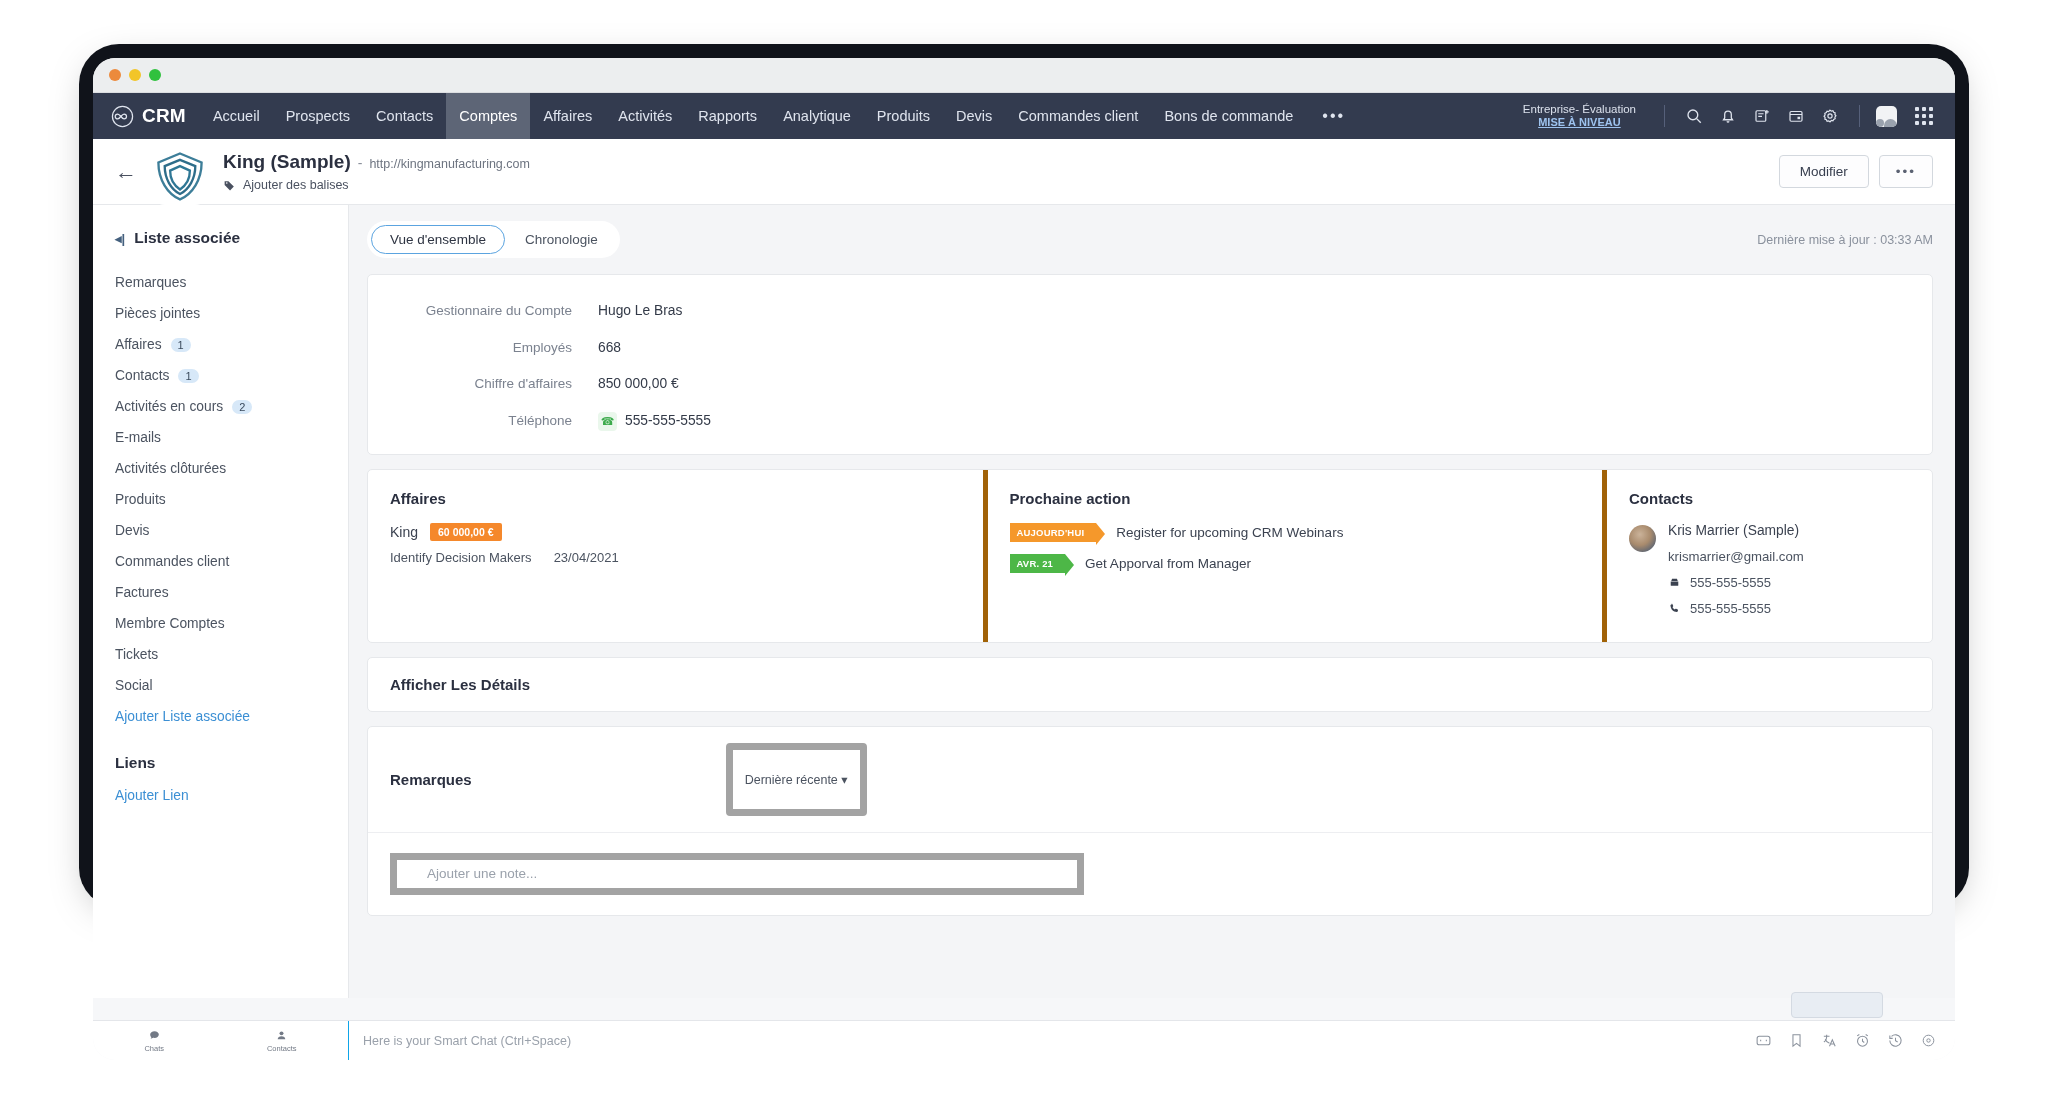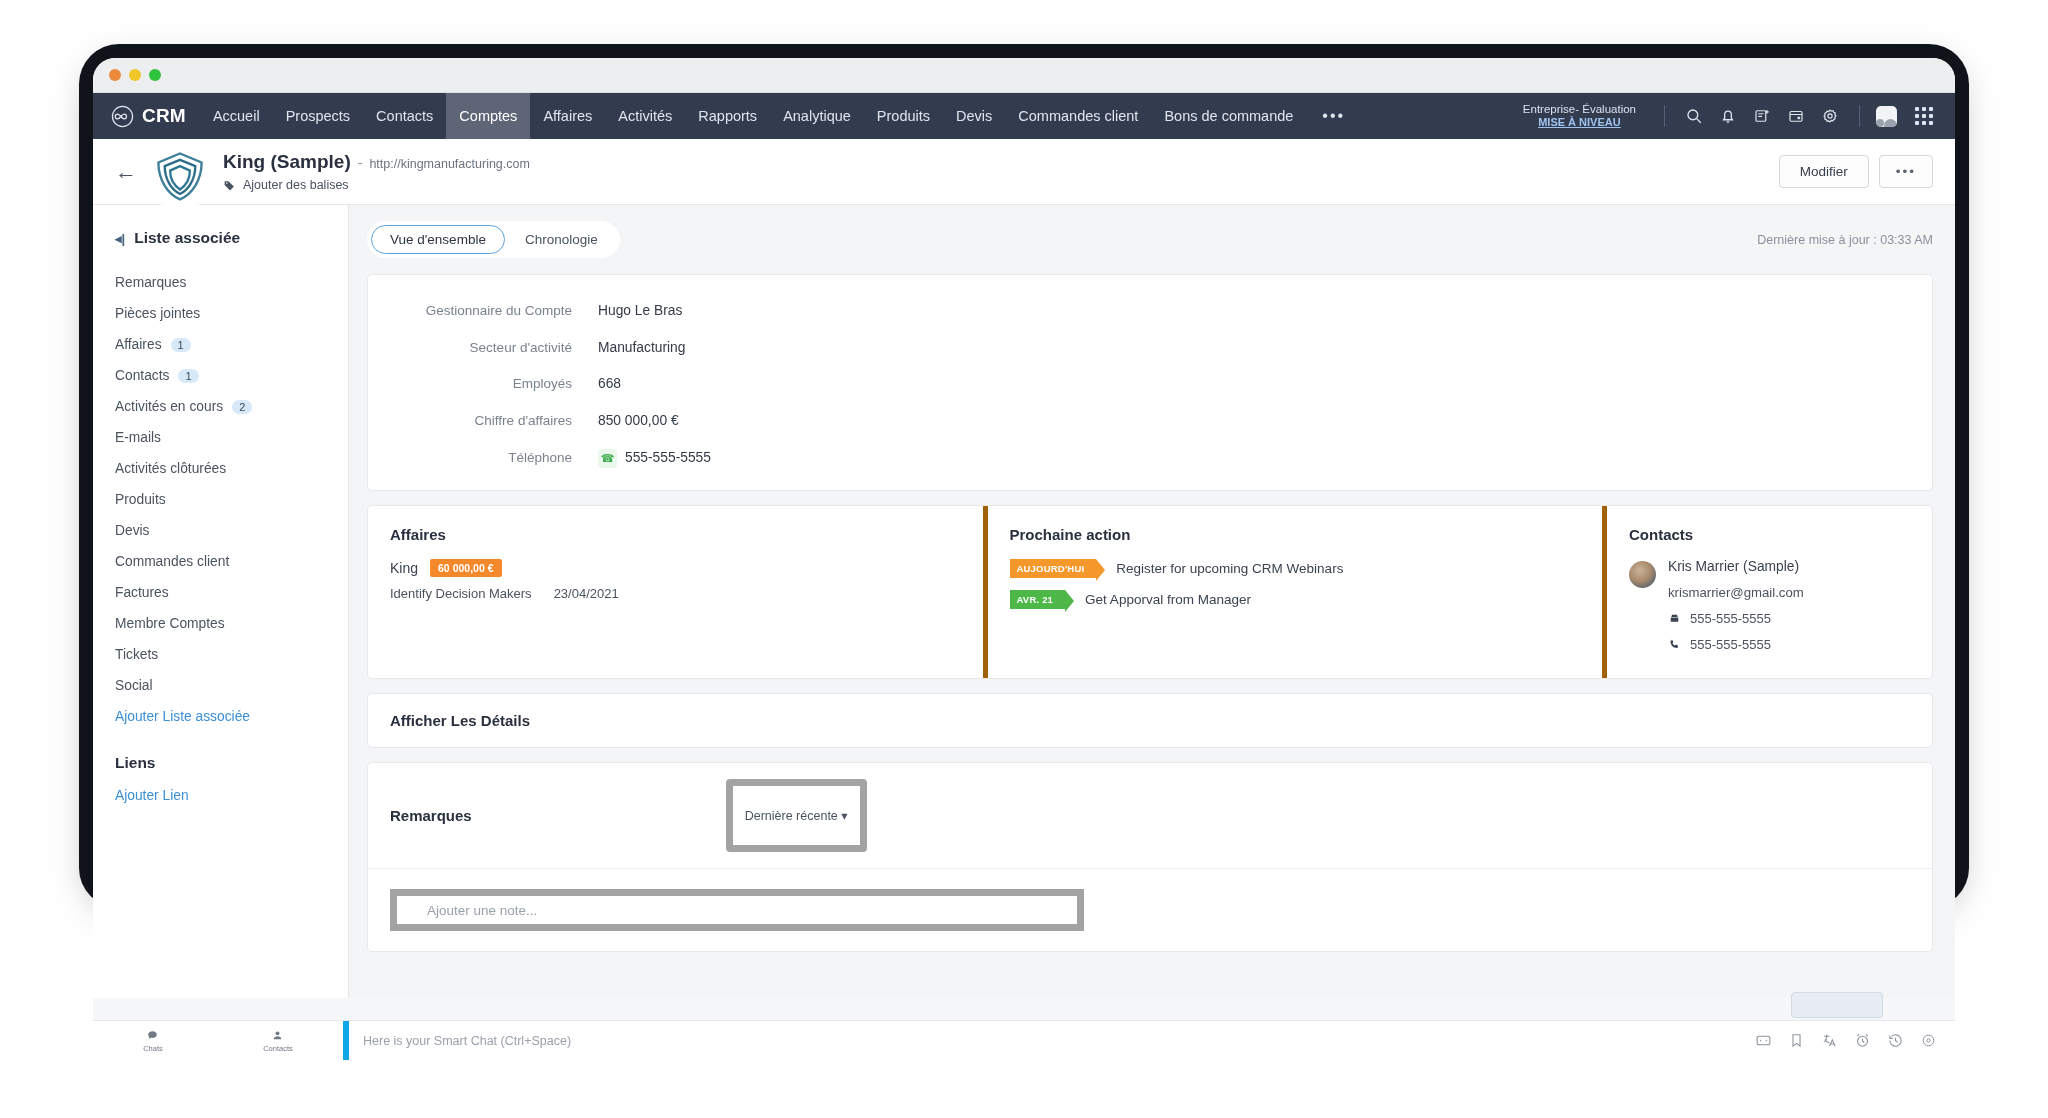--- a/index.html
+++ b/index.html
@@ -233,21 +233,21 @@
     padding: 0 30px; font-size:13.5px; color:#9aa1ab;
     display:flex; align-items:center; background:#fff;
   }
 
   
   .chatbar {
     position:absolute; left:0; bottom:0; width:1862px; height:40px;
     background:#fff; border-top:1px solid #e4e6ea;
     display:flex; align-items:center;
   }
-  .chatleft { width:256px; display:flex; align-items:center; justify-content:space-around; height:100%; border-right:6px solid #0ea5e9;}
+  .chatleft { width:256px; display:flex; align-items:center; justify-content:space-around; height:100%; border-right:1px solid #0ea5e9;}
   .chatitem { display:flex; flex-direction:column; align-items:center; gap:2px; color:#737a86; cursor:pointer; }
   .chatitem span { font-size:7.5px; }
   .chatinput { flex:1; padding-left:14px; font-size:12.5px; color:#9aa1ab; }
   .chatright { display:flex; align-items:center; gap:16px; padding-right:18px; color:#8b929d; }
   .chatright .ci { cursor:pointer; display:flex; }
   .float-btn {
     position:absolute; right:72px; bottom:42px;
     width:92px; height:26px; background:#e8edf3; border:1px solid #d4dae2; border-radius:4px;
   }
 </style>
@@ -439,24 +439,20 @@
             <div class="tab active">Vue d'ensemble</div>
             <div class="tab">Chronologie</div>
           </div>
           <div class="lastupd">Dernière mise à jour : 03:33 AM</div>
         </div>
 
         <div class="card fields">
           <div class="frow">
             <div class="flabel">Gestionnaire du Compte</div>
             <div class="fvalue">Hugo Le Bras</div>
-          </div>
-          <div class="frow">
-            <div class="flabel">Secteur d'activité</div>
-            <div class="fvalue">Manufacturing</div>
           </div>
           <div class="frow">
             <div class="flabel">Employés</div>
             <div class="fvalue">668</div>
           </div>
           <div class="frow">
             <div class="flabel">Chiffre d'affaires</div>
             <div class="fvalue">850 000,00 €</div>
           </div>
           <div class="frow" style="margin-bottom:0">

